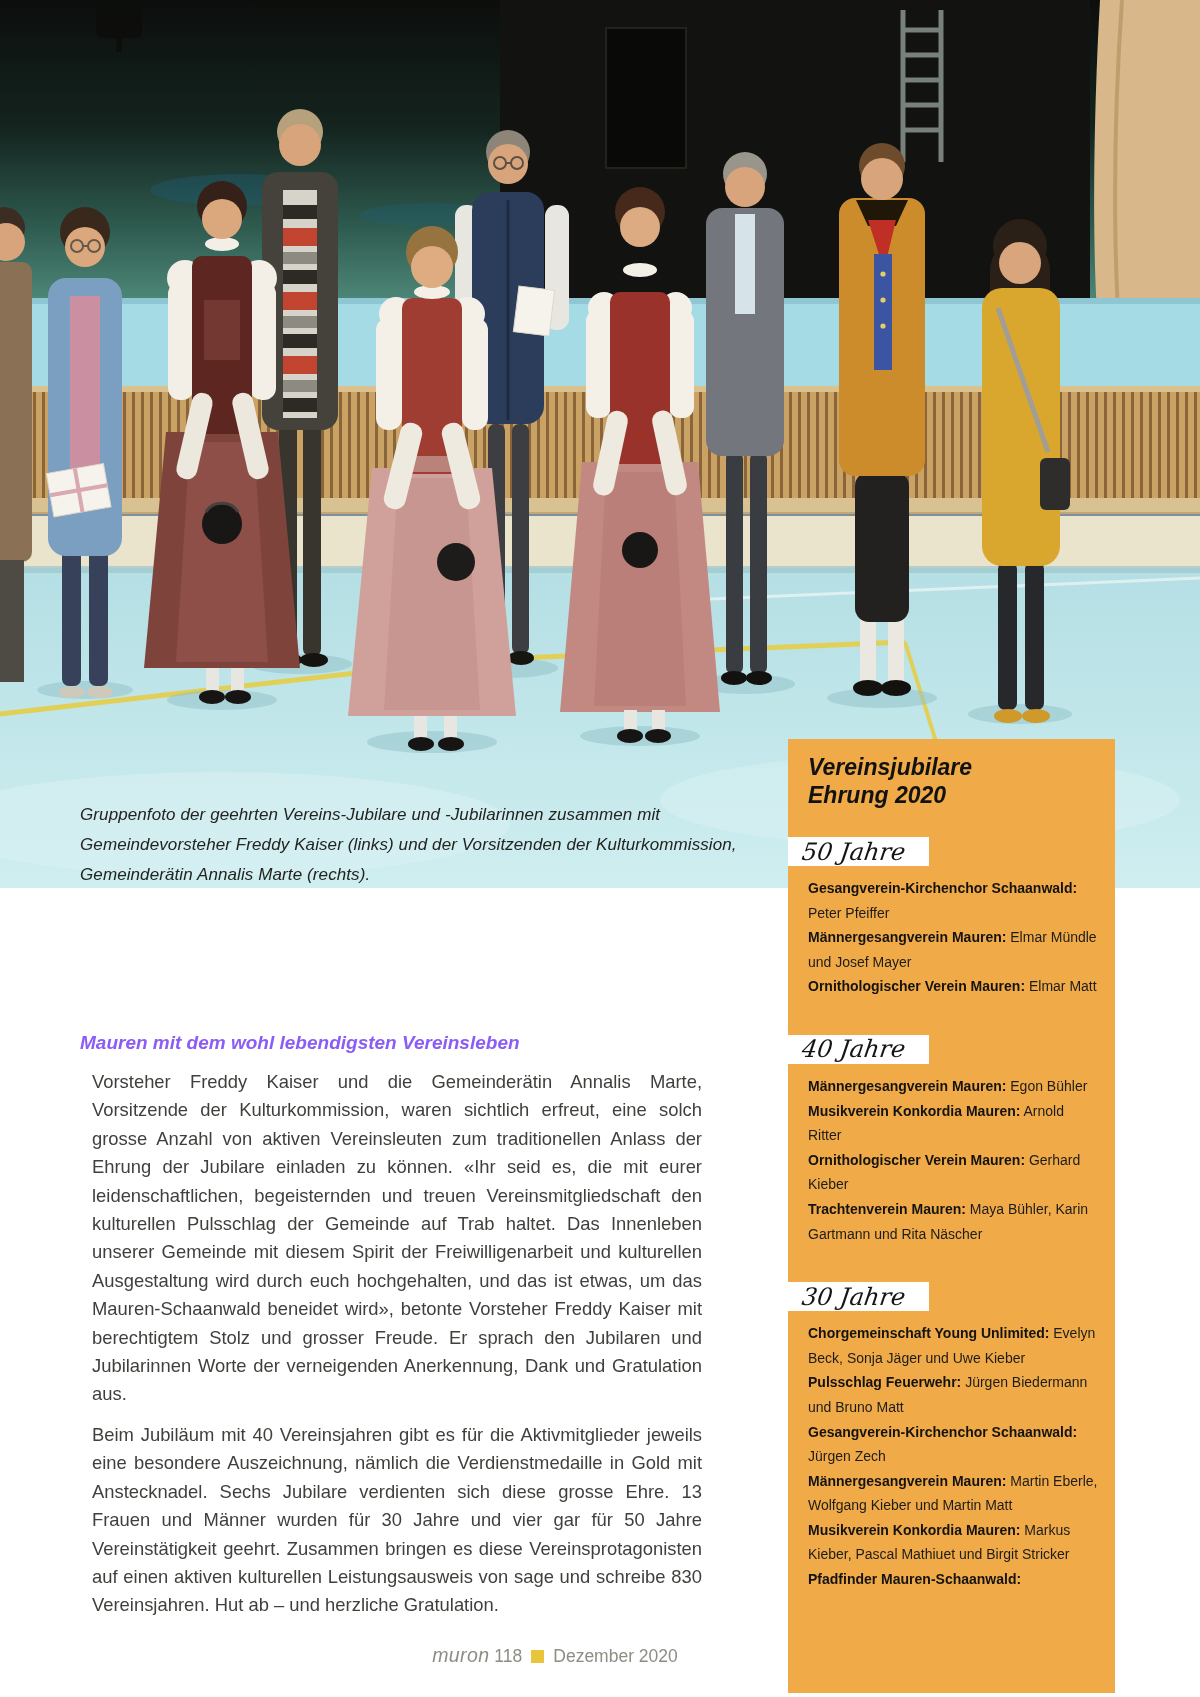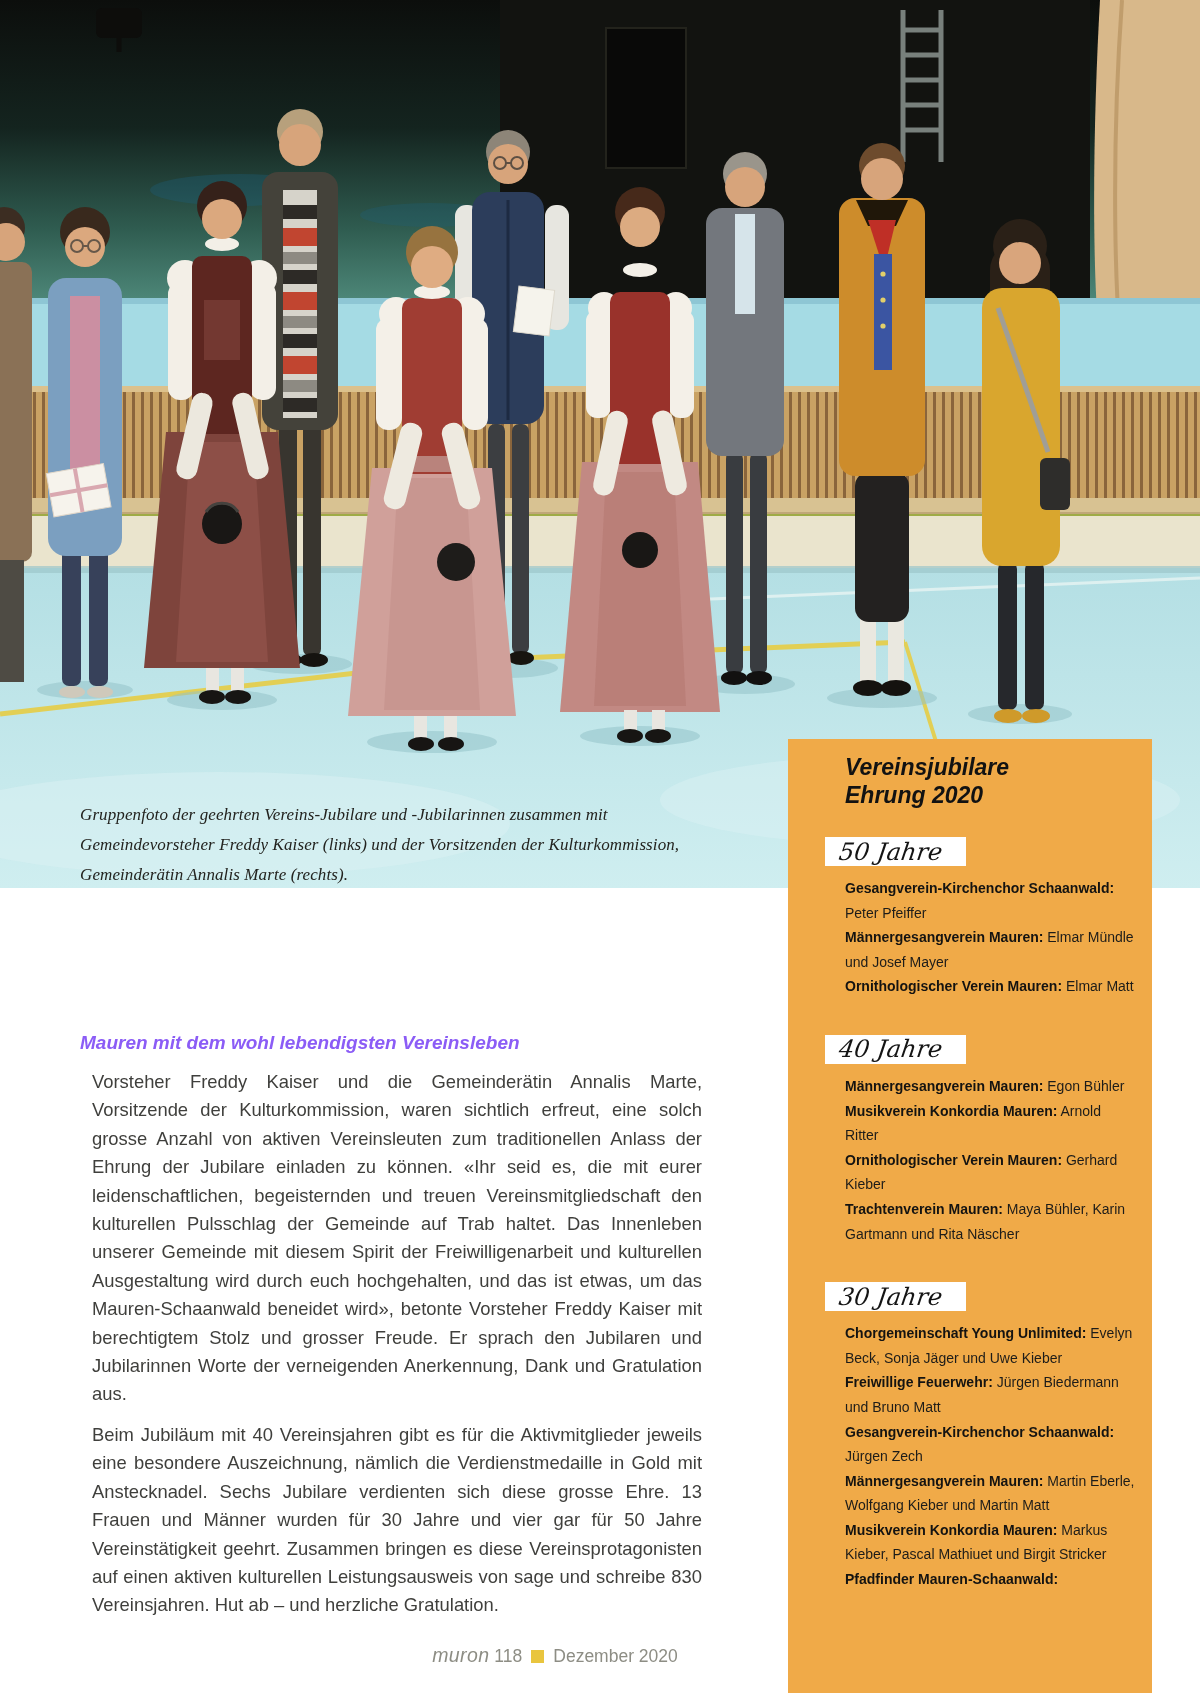--- a/index.html
+++ b/index.html
@@ -1,29 +1,29 @@
 <!DOCTYPE html>
 <html><head>
 <meta charset="utf-8">
 <style>
   html,body{margin:0;padding:0;background:#ffffff;}
   .page{position:relative;width:1200px;height:1697px;background:#ffffff;overflow:hidden;
         font-family:"Liberation Sans",sans-serif;}
   
-  .photo{position:absolute;left:0;top:0;width:1200px;height:888px;overflow:hidden;background:#84cc16;font-family:Liberation Serif, serif;}
+  .photo{position:absolute;left:0;top:0;width:1200px;height:888px;overflow:hidden;background:#3b82f6;}
   .photo svg{position:absolute;left:0;top:0;width:100%;height:100%;display:block;}
   .caption{position:absolute;left:80px;top:800px;width:670px;font-style:italic;
            font-size:17px;line-height:30px;color:#23231f;letter-spacing:.1px;}
   
   .article{position:absolute;left:80px;top:1030px;width:634px;color:#3f3f3c;}
   .article h3{margin:0 0 6px 0;font-size:19px;line-height:26px;font-weight:bold;font-style:italic;color:#8b5cf6;}
   .article p{margin:12px;font-size:18.4px;line-height:28.4px;text-align:justify;}
   .article .sec2{margin-top:29px;}
   
-  .sidebar{position:absolute;left:788px;top:739px;width:327px;height:954px;background:#f0aa48;padding-left:37px;}
+  .sidebar{position:absolute;left:788px;top:739px;width:327px;height:954px;background:#f0aa48;}
   .sb-title{margin:14px 20px 0 20px;font-size:23px;line-height:28px;font-weight:bold;font-style:italic;color:#121212;}
   .jahre-band{margin-top:28px;height:29px;background:#ffffff;display:inline-flex;align-items:center;
               padding:0 24px 0 14px;}
   .jahre-band .script{font-family:"DejaVu Serif",serif;font-style:italic;font-size:24px;color:#141414;
               transform:skewX(-8deg);white-space:nowrap;}
   .entries{margin:10px 16px 8px 20px;}
   .entry{font-size:14px;line-height:24.6px;color:#1d1c19;}
   .entry .org{font-weight:bold;color:#141311;}
   
   .footer{position:absolute;left:80px;top:1644px;width:950px;text-align:center;color:#8d8d84;
@@ -315,21 +315,21 @@
       <div class="entry"><span class="org">Musikverein Konkordia Mauren:</span> <span>Arnold Ritter</span></div>
       <div class="entry"><span class="org">Ornithologischer Verein Mauren:</span> <span>Gerhard Kieber</span></div>
       <div class="entry"><span class="org">Trachtenverein Mauren:</span> <span>Maya Bühler, Karin Gartmann und Rita Näscher</span></div>
     </div>
 
     <div class="jahre-band">
       <span class="script">30 Jahre</span>
     </div>
     <div class="entries">
       <div class="entry"><span class="org">Chorgemeinschaft Young Unlimited:</span> <span>Evelyn Beck, Sonja Jäger und Uwe Kieber</span></div>
-      <div class="entry"><span class="org">Freiwillige Feuerwehr:</span> <span>Jürgen Biedermann und Bruno Matt</span></div>
+      <div class="entry"><span class="org">Pulsschlag Feuerwehr:</span> <span>Jürgen Biedermann und Bruno Matt</span></div>
       <div class="entry"><span class="org">Gesangverein-Kirchenchor Schaanwald:</span> <span>Jürgen Zech</span></div>
       <div class="entry"><span class="org">Männergesangverein Mauren:</span> <span>Martin Eberle, Wolfgang Kieber und Martin Matt</span></div>
       <div class="entry"><span class="org">Musikverein Konkordia Mauren:</span> <span>Markus Kieber, Pascal Mathiuet und Birgit Stricker</span></div>
       <div class="entry"><span class="org">Pfadfinder Mauren-Schaanwald:</span> </div>
     </div>
   </aside>
 
   <div class="footer">
     <span class="mag">muron</span>
     <span>118</span><span class="sq"></span><span>Dezember 2020</span>

